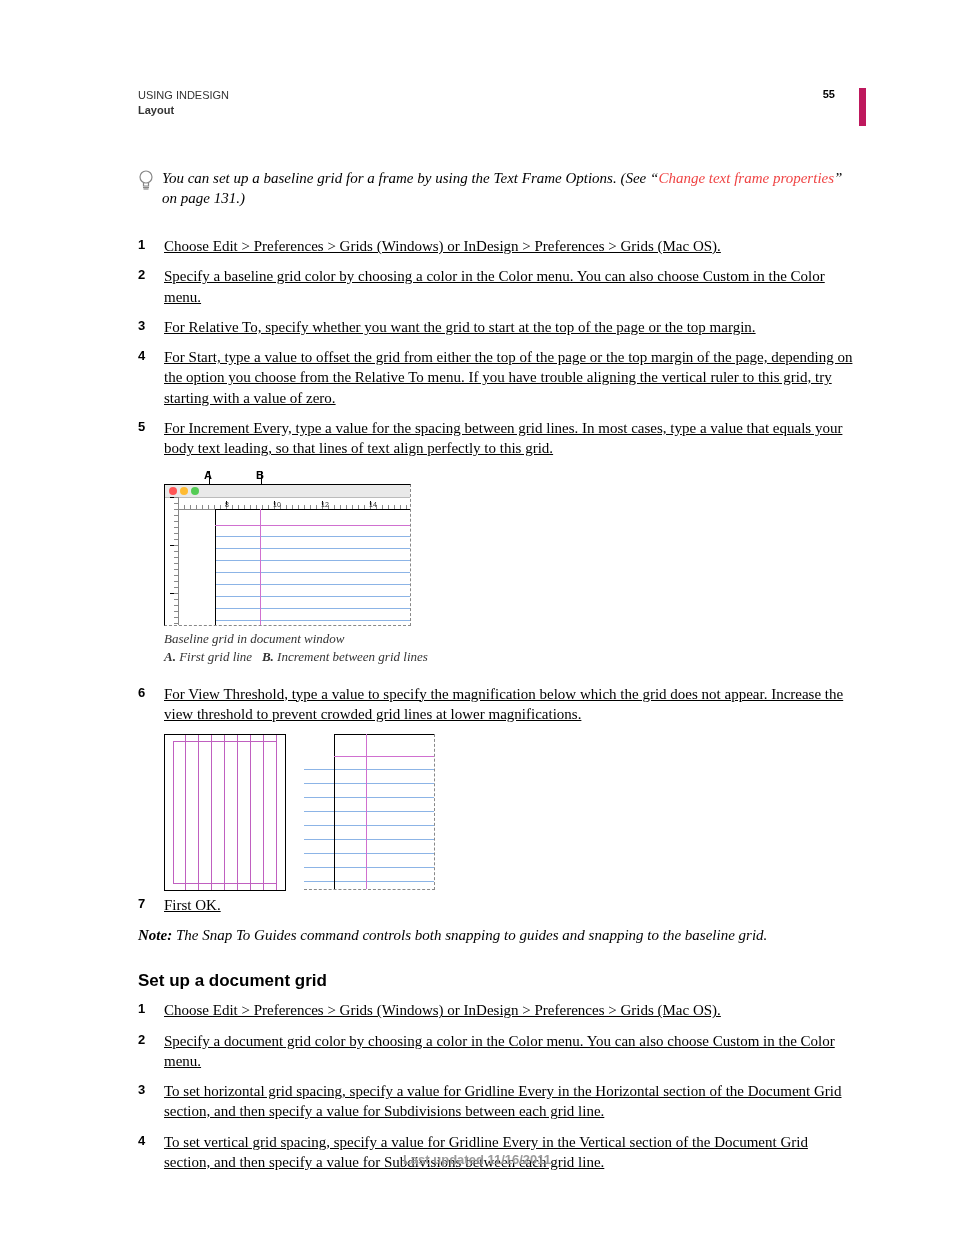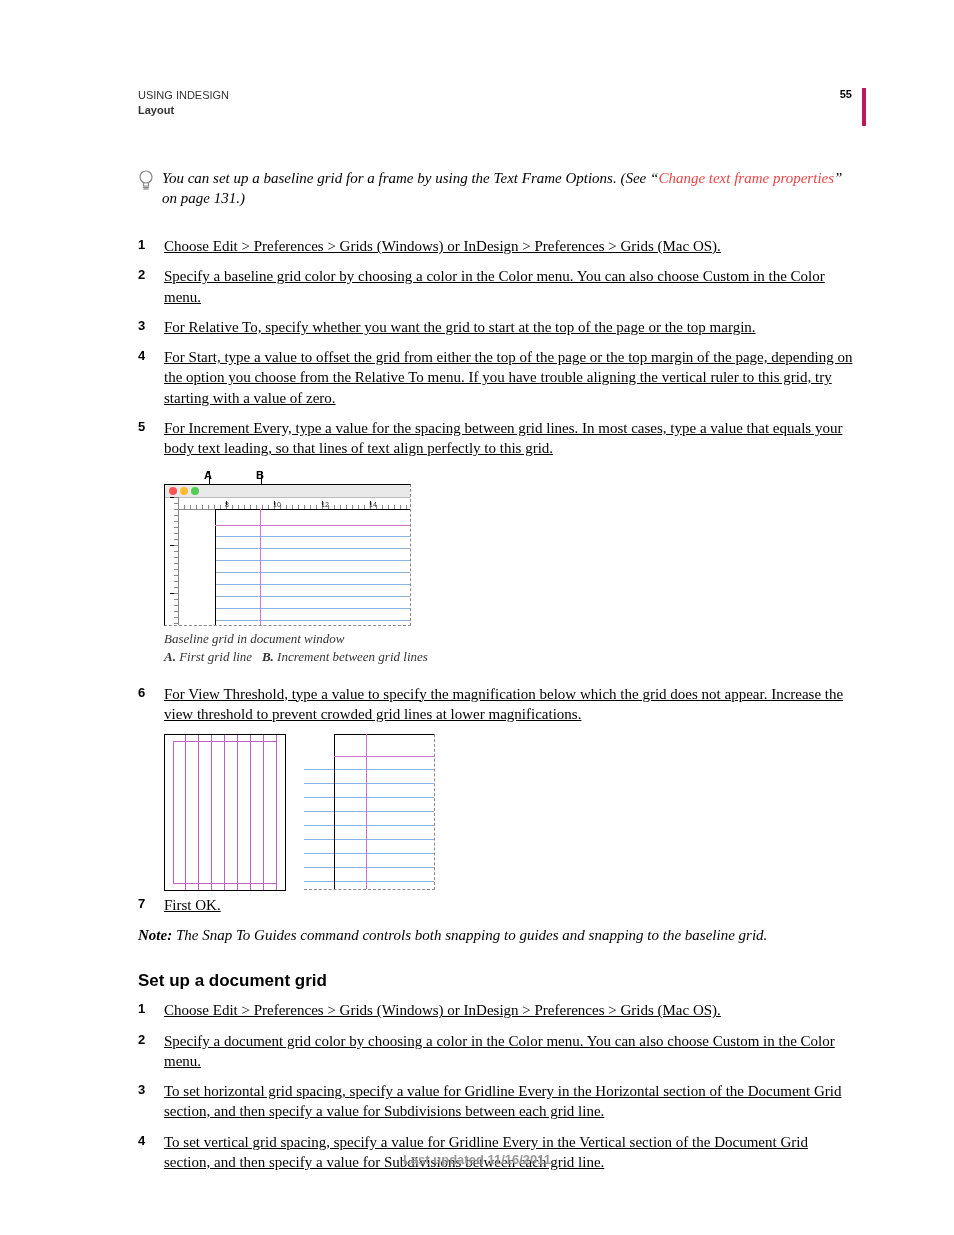--- a/index.html
+++ b/index.html
@@ -13,22 +13,22 @@
     width: 954px;
     height: 1235px;
     position: relative;
     box-sizing: border-box;
     padding: 88px 98px 50px 138px;
   }
   .header-row {
     display: flex;
     justify-content: space-between;
     align-items: flex-start;
-    border-right: 4px solid #be185d;
-    padding-right: 10px;
+    border-right: 7px solid #be185d;
+    padding-right: 24px;
     margin-right: -10px;
     padding-bottom: 8px;
   }
   .hdr-left {
     font-family: "Myriad Pro", Arial, sans-serif;
     font-size: 11px;
     line-height: 1.35;
     color: #333;
   }
   .hdr-left .l2 { font-weight: 700; }

